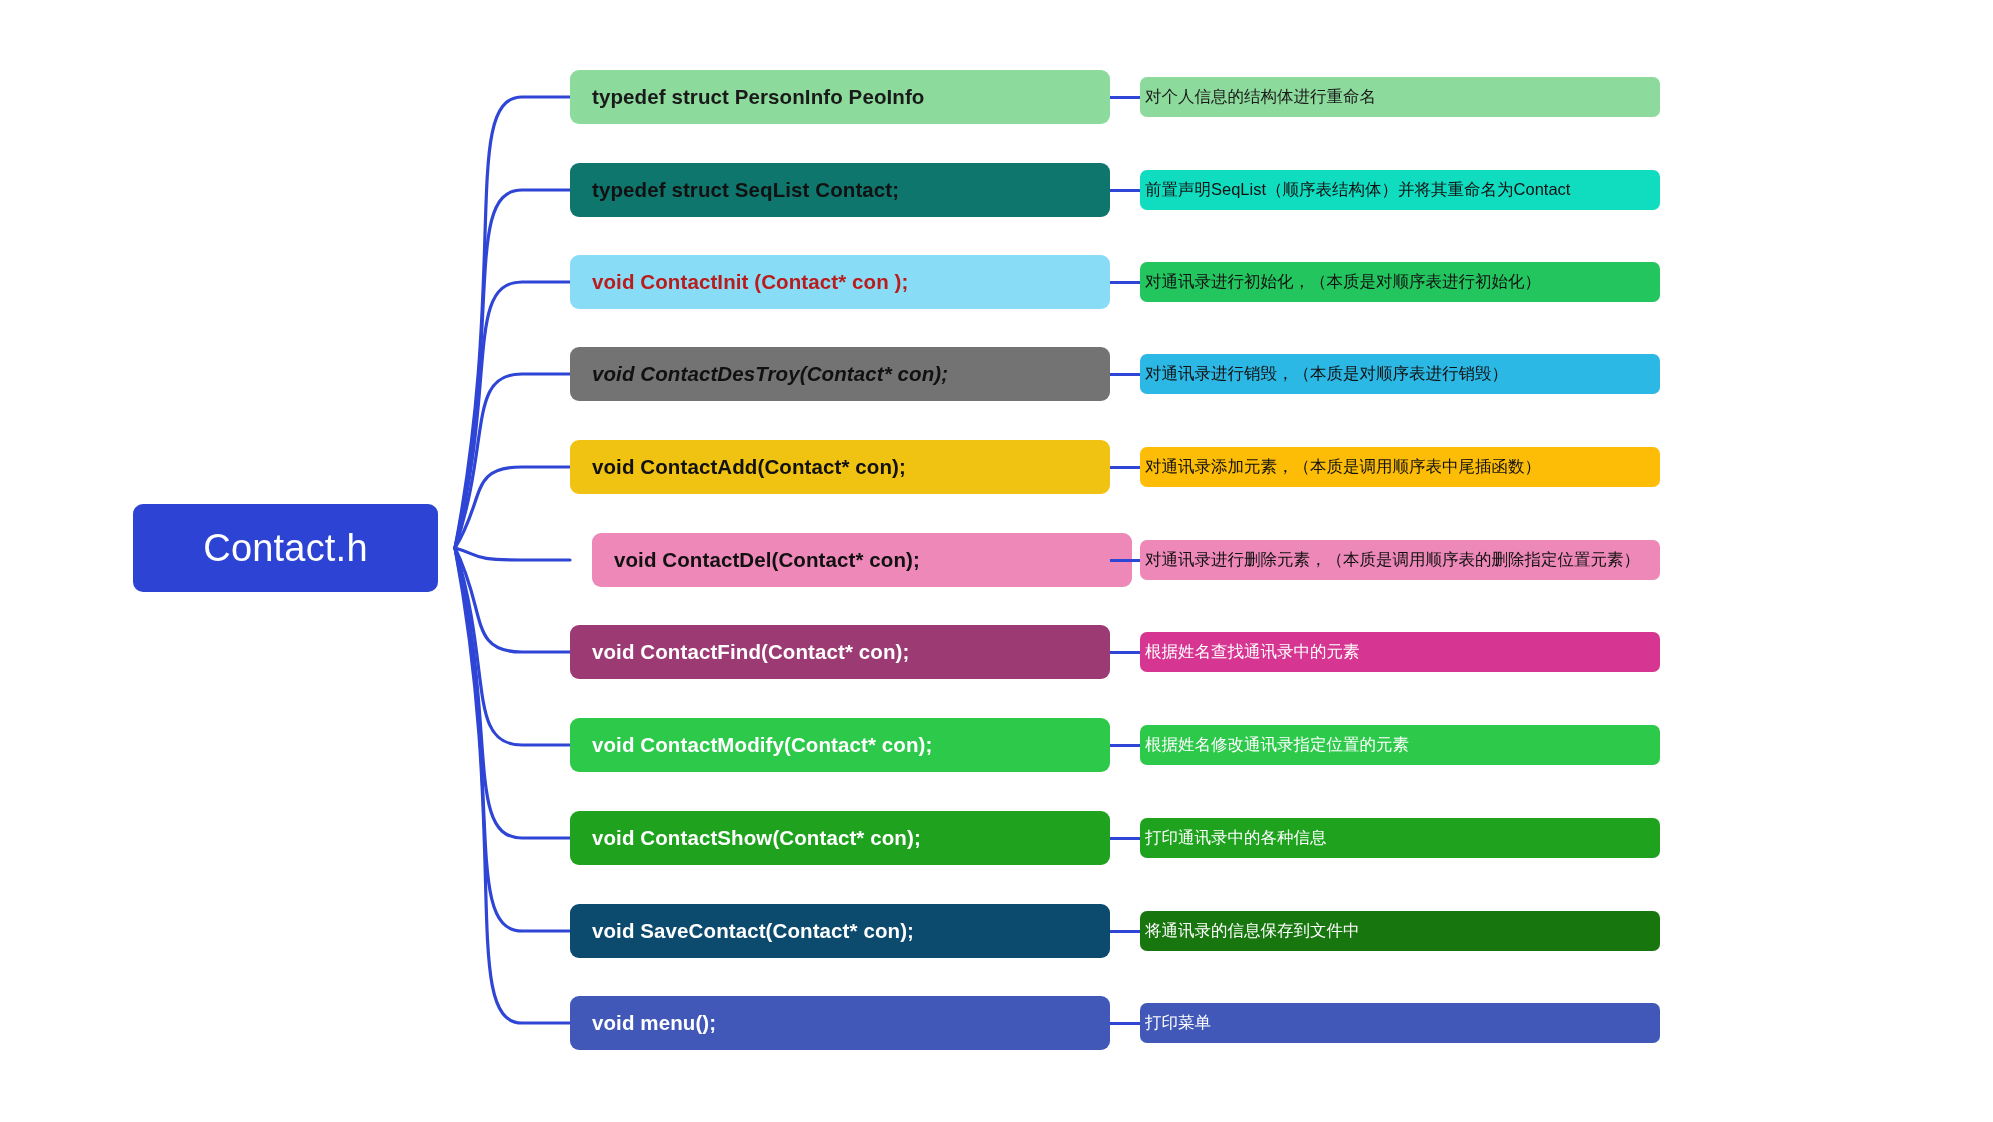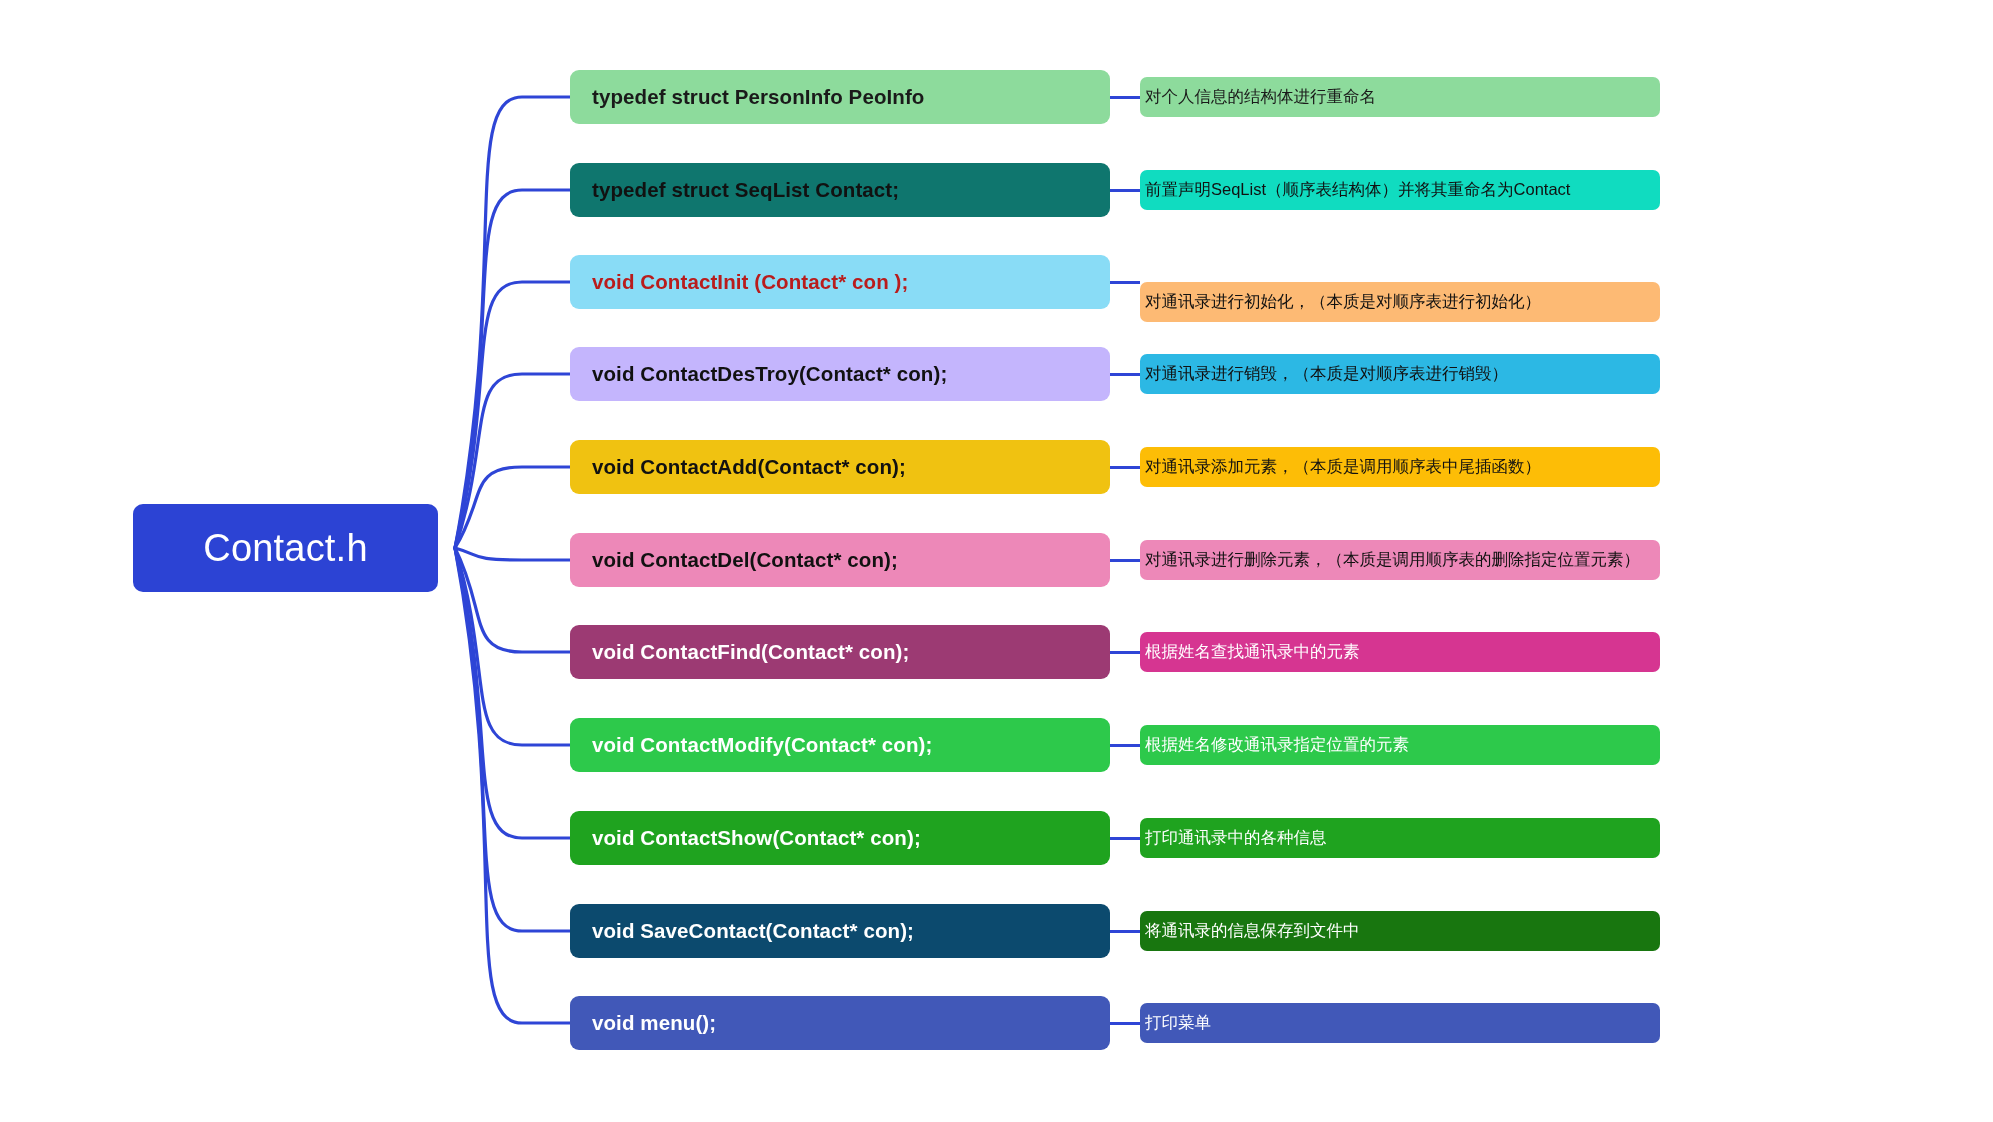--- a/index.html
+++ b/index.html
@@ -122,39 +122,39 @@
       <div class="fn-node" style="top: 163px; background: #0f766e; color: rgb(17, 17, 17);">
         <span>typedef struct SeqList Contact;</span>
       </div>
       <div class="desc-node" style="top: 170px; background: rgb(16, 220, 192); color: rgb(17, 17, 17);">
         <span>前置声明SeqList（顺序表结构体）并将其重命名为Contact</span>
       </div>
       <div class="connector-short" style="left: 1110px; width: 30px; top: 188.5px; background: rgb(46, 69, 214);"></div>
       <div class="fn-node" style="top: 255px; background: rgb(137, 220, 246); color: #b91c1c;">
         <span>void ContactInit (Contact*  con );</span>
       </div>
-      <div class="desc-node" style="top: 262px; background: #fdba74; color: rgb(17, 17, 17); margin-top: 20px;">
+      <div class="desc-node" style="top: 262px; background: #22c55e; color: rgb(17, 17, 17);">
         <span>对通讯录进行初始化，（本质是对顺序表进行初始化）</span>
       </div>
       <div class="connector-short" style="left: 1110px; width: 30px; top: 280.5px; background: rgb(46, 69, 214);"></div>
-      <div class="fn-node" style="top: 347px; background: #c4b5fd; color: rgb(17, 17, 17);">
+      <div class="fn-node" style="top: 347px; background: #737373; color: rgb(17, 17, 17); font-style: italic;">
         <span>void ContactDesTroy(Contact* con);</span>
       </div>
       <div class="desc-node" style="top: 354px; background: rgb(44, 184, 228); color: rgb(17, 17, 17);">
         <span>对通讯录进行销毁，（本质是对顺序表进行销毁）</span>
       </div>
       <div class="connector-short" style="left: 1110px; width: 30px; top: 372.5px; background: rgb(46, 69, 214);"></div>
       <div class="fn-node" style="top: 440px; background: rgb(240, 194, 17); color: rgb(17, 17, 17);">
         <span>void ContactAdd(Contact* con);</span>
       </div>
       <div class="desc-node" style="top: 447px; background: rgb(253, 189, 6); color: rgb(17, 17, 17);">
         <span>对通讯录添加元素，（本质是调用顺序表中尾插函数）</span>
       </div>
       <div class="connector-short" style="left: 1110px; width: 30px; top: 465.5px; background: rgb(46, 69, 214);"></div>
-      <div class="fn-node" style="top: 533px; background: rgb(237, 136, 184); color: rgb(17, 17, 17);">
+      <div class="fn-node" style="top: 533px; background: rgb(237, 136, 184); color: rgb(17, 17, 17); margin-left: 22px;">
         <span>void ContactDel(Contact* con);</span>
       </div>
       <div class="desc-node" style="top: 540px; background: rgb(237, 136, 184); color: rgb(17, 17, 17);">
         <span>对通讯录进行删除元素，（本质是调用顺序表的删除指定位置元素）</span>
       </div>
       <div class="connector-short" style="left: 1110px; width: 30px; top: 558.5px; background: rgb(46, 69, 214);"></div>
       <div class="fn-node" style="top: 625px; background: rgb(156, 58, 115); color: rgb(255, 255, 255);">
         <span>void ContactFind(Contact* con);</span>
       </div>
       <div class="desc-node" style="top: 632px; background: rgb(214, 53, 145); color: rgb(255, 255, 255);">

